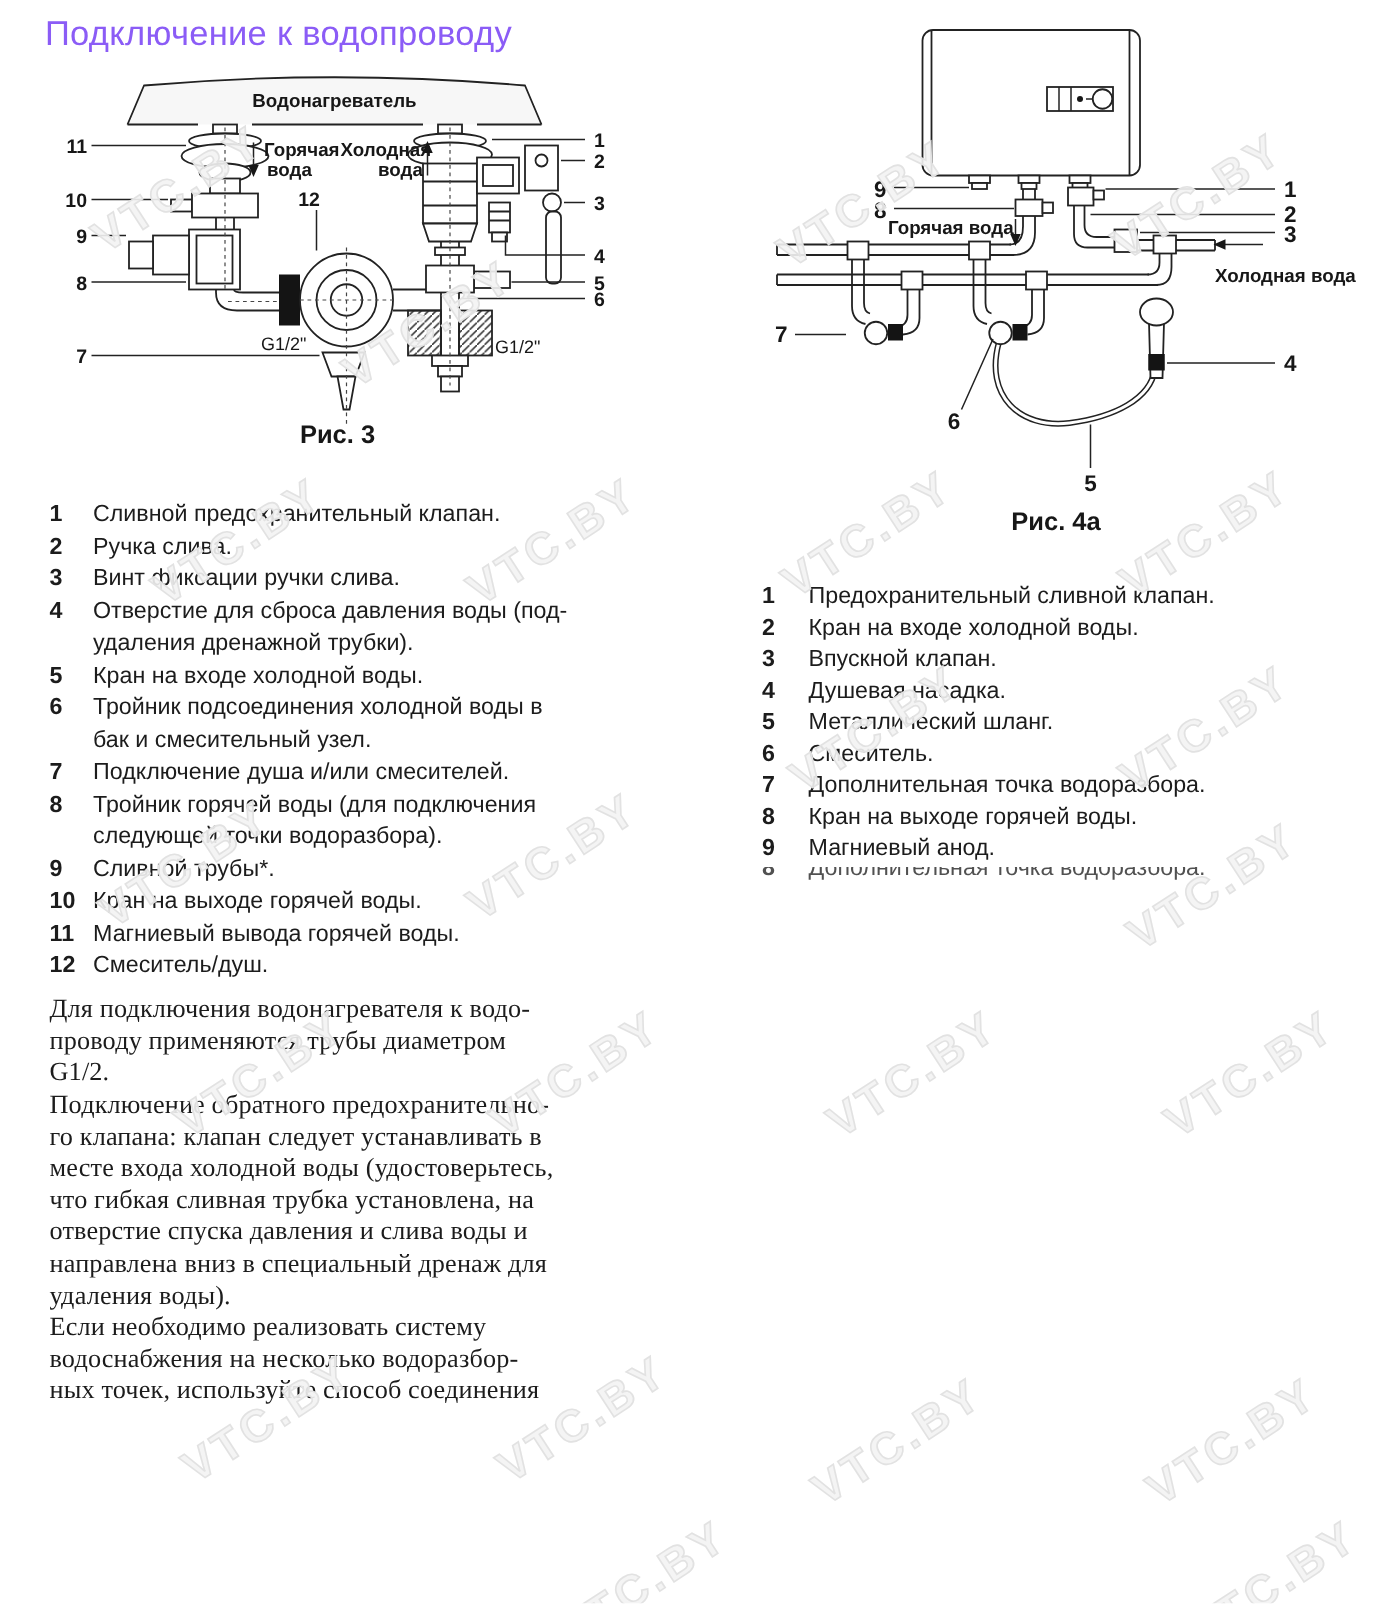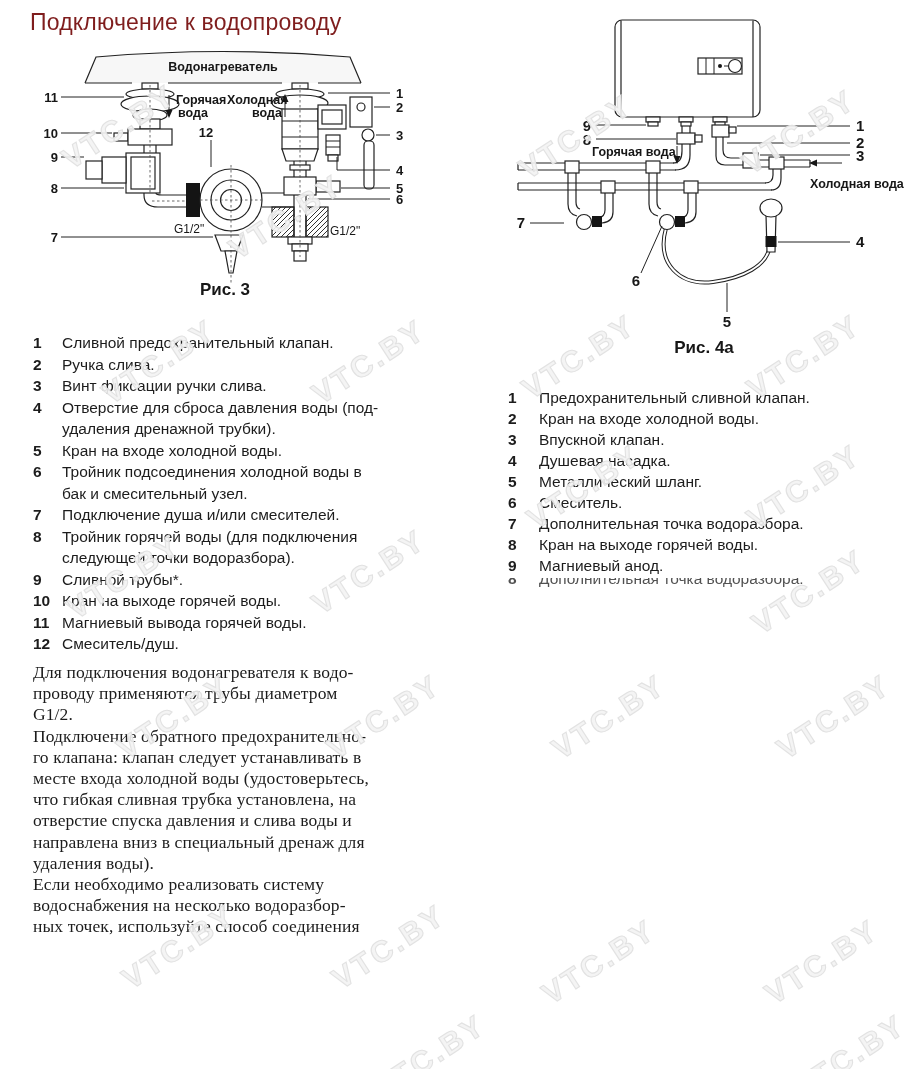--- a/index.html
+++ b/index.html
@@ -1,19 +1,19 @@
 <!DOCTYPE html>
 <html><head>
 <meta charset="utf-8">
 <style>
   html,body{margin:0;padding:0;background:#ffffff;}
   .page{position:relative;width:915px;height:1069px;background:#fff;overflow:hidden;
         font-family:"Liberation Sans","DejaVu Sans",sans-serif;color:#1c1c1c;}
   .abs{position:absolute;}
-  .title{font-size:23px;font-weight:400;letter-spacing:.2px;color:#7f1d1d;}
+  .title{font-size:23px;font-weight:400;letter-spacing:.2px;color:#8b5cf6;}
   
   .legend{font-size:15.5px;line-height:21.5px;}
   .legend4{font-size:15.5px;line-height:21px;}
   .row{display:flex;align-items:flex-start;}
   .row .n{font-weight:bold;flex:0 0 29px;}
   .legend4 .row .n{flex:0 0 31px;}
   .row .t{flex:1;white-space:pre-line;}
   
   .paras{font-size:17.5px;line-height:21.2px;letter-spacing:.1px;}
   .paras p{margin:0;white-space:pre-line;font-family:Liberation Serif, serif;}

